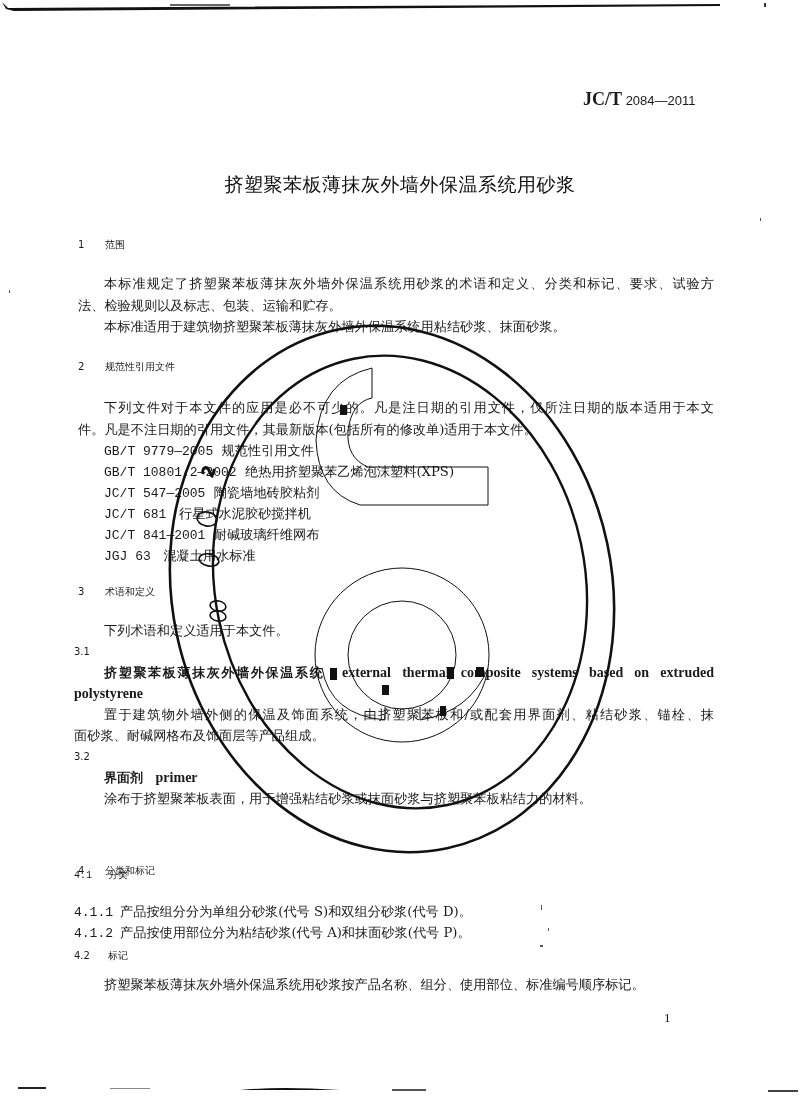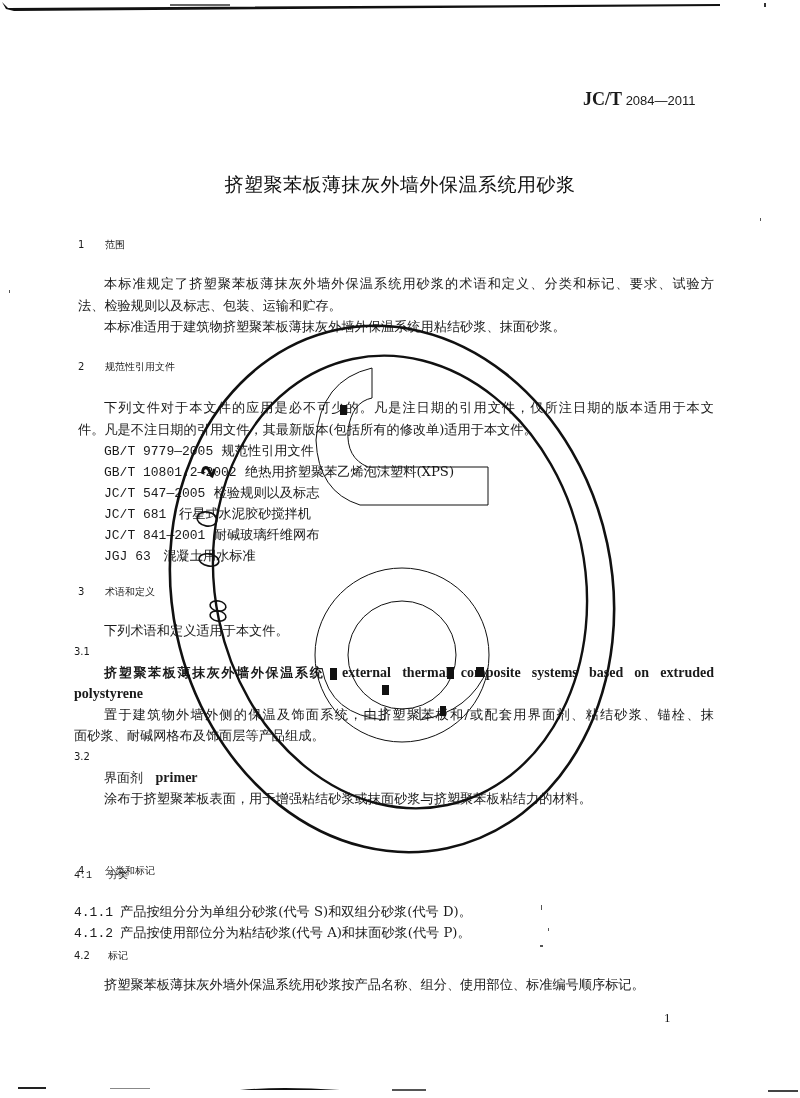--- a/index.html
+++ b/index.html
@@ -74,21 +74,21 @@
 <div class="line justify-line" style="top:399px;left:104px;width:610px;">下列文件对于本文件的应用是必不可少的。凡是注日期的引用文件，仅所注日期的版本适用于本文</div>
 <div class="line" style="top:421px;left:78px;">件。凡是不注日期的引用文件，其最新版本(包括所有的修改单)适用于本文件。</div>
 
 <div class="line" style="top:442px;left:104px;">
   <span class="ref-code">GB/T 9779—2005</span>&nbsp;&nbsp;<span>规范性引用文件</span>
 </div>
 <div class="line" style="top:463px;left:104px;">
   <span class="ref-code">GB/T 10801.2—2002</span>&nbsp;&nbsp;<span>绝热用挤塑聚苯乙烯泡沫塑料(XPS)</span>
 </div>
 <div class="line" style="top:484px;left:104px;">
-  <span class="ref-code">JC/T 547—2005</span>&nbsp;&nbsp;<span>检验规则以及标志</span>
+  <span class="ref-code">JC/T 547—2005</span>&nbsp;&nbsp;<span>陶瓷墙地砖胶粘剂</span>
 </div>
 <div class="line" style="top:505px;left:104px;">
   <span class="ref-code">JC/T 681</span>&nbsp;&nbsp;&nbsp;<span>行星式水泥胶砂搅拌机</span>
 </div>
 <div class="line" style="top:526px;left:104px;">
   <span class="ref-code">JC/T 841—2001</span>&nbsp;&nbsp;<span>耐碱玻璃纤维网布</span>
 </div>
 <div class="line" style="top:547px;left:104px;">
   <span class="ref-code">JGJ 63</span>&nbsp;&nbsp;&nbsp;<span>混凝土用水标准</span>
 </div>
@@ -99,21 +99,21 @@
 <div class="line" style="top:622px;left:104px;">下列术语和定义适用于本文件。</div>
 <div class="line heading" style="top:643px;left:74px;">3.1</div>
 <div class="line justify-line" style="top:664px;left:104px;width:610px;">
   <span style="font-family:'DejaVu Sans',sans-serif;font-weight:bold;font-size:13px;">挤塑聚苯板薄抹灰外墙外保温系统</span>&nbsp;&nbsp;&nbsp;<span class="en">external thermal composite systems based on extruded</span>
 </div>
 <div class="line en" style="top:685px;left:74px;">polystyrene</div>
 <div class="line justify-line" style="top:706px;left:104px;width:610px;">置于建筑物外墙外侧的保温及饰面系统，由挤塑聚苯板和/或配套用界面剂、粘结砂浆、锚栓、抹</div>
 <div class="line" style="top:727px;left:74px;">面砂浆、耐碱网格布及饰面层等产品组成。</div>
 <div class="line heading" style="top:748px;left:74px;">3.2</div>
 <div class="line" style="top:769px;left:104px;">
-  <span style="font-family:'DejaVu Sans',sans-serif;font-weight:normal;font-size:13px;margin-top:41px;">界面剂</span>&nbsp;&nbsp;&nbsp;<span class="en">primer</span>
+  <span style="font-family:'DejaVu Sans',sans-serif;font-weight:bold;font-size:13px;margin-top:41px;">界面剂</span>&nbsp;&nbsp;&nbsp;<span class="en">primer</span>
 </div>
 <div class="line" style="top:790px;left:104px;">涂布于挤塑聚苯板表面，用于增强粘结砂浆或抹面砂浆与挤塑聚苯板粘结力的材料。</div>
 
 <div class="line heading" style="top:862px;left:78px;">
   <span class="num">4</span><span>分类和标记</span>
 </div>
 <div class="line heading" style="top:866px;left:74px;">
   <span style="display:inline-block;width:34px;font-family:Liberation Mono, monospace;">4.1</span><span>分类</span>
 </div>
 <div class="line" style="top:903px;left:74px;">

